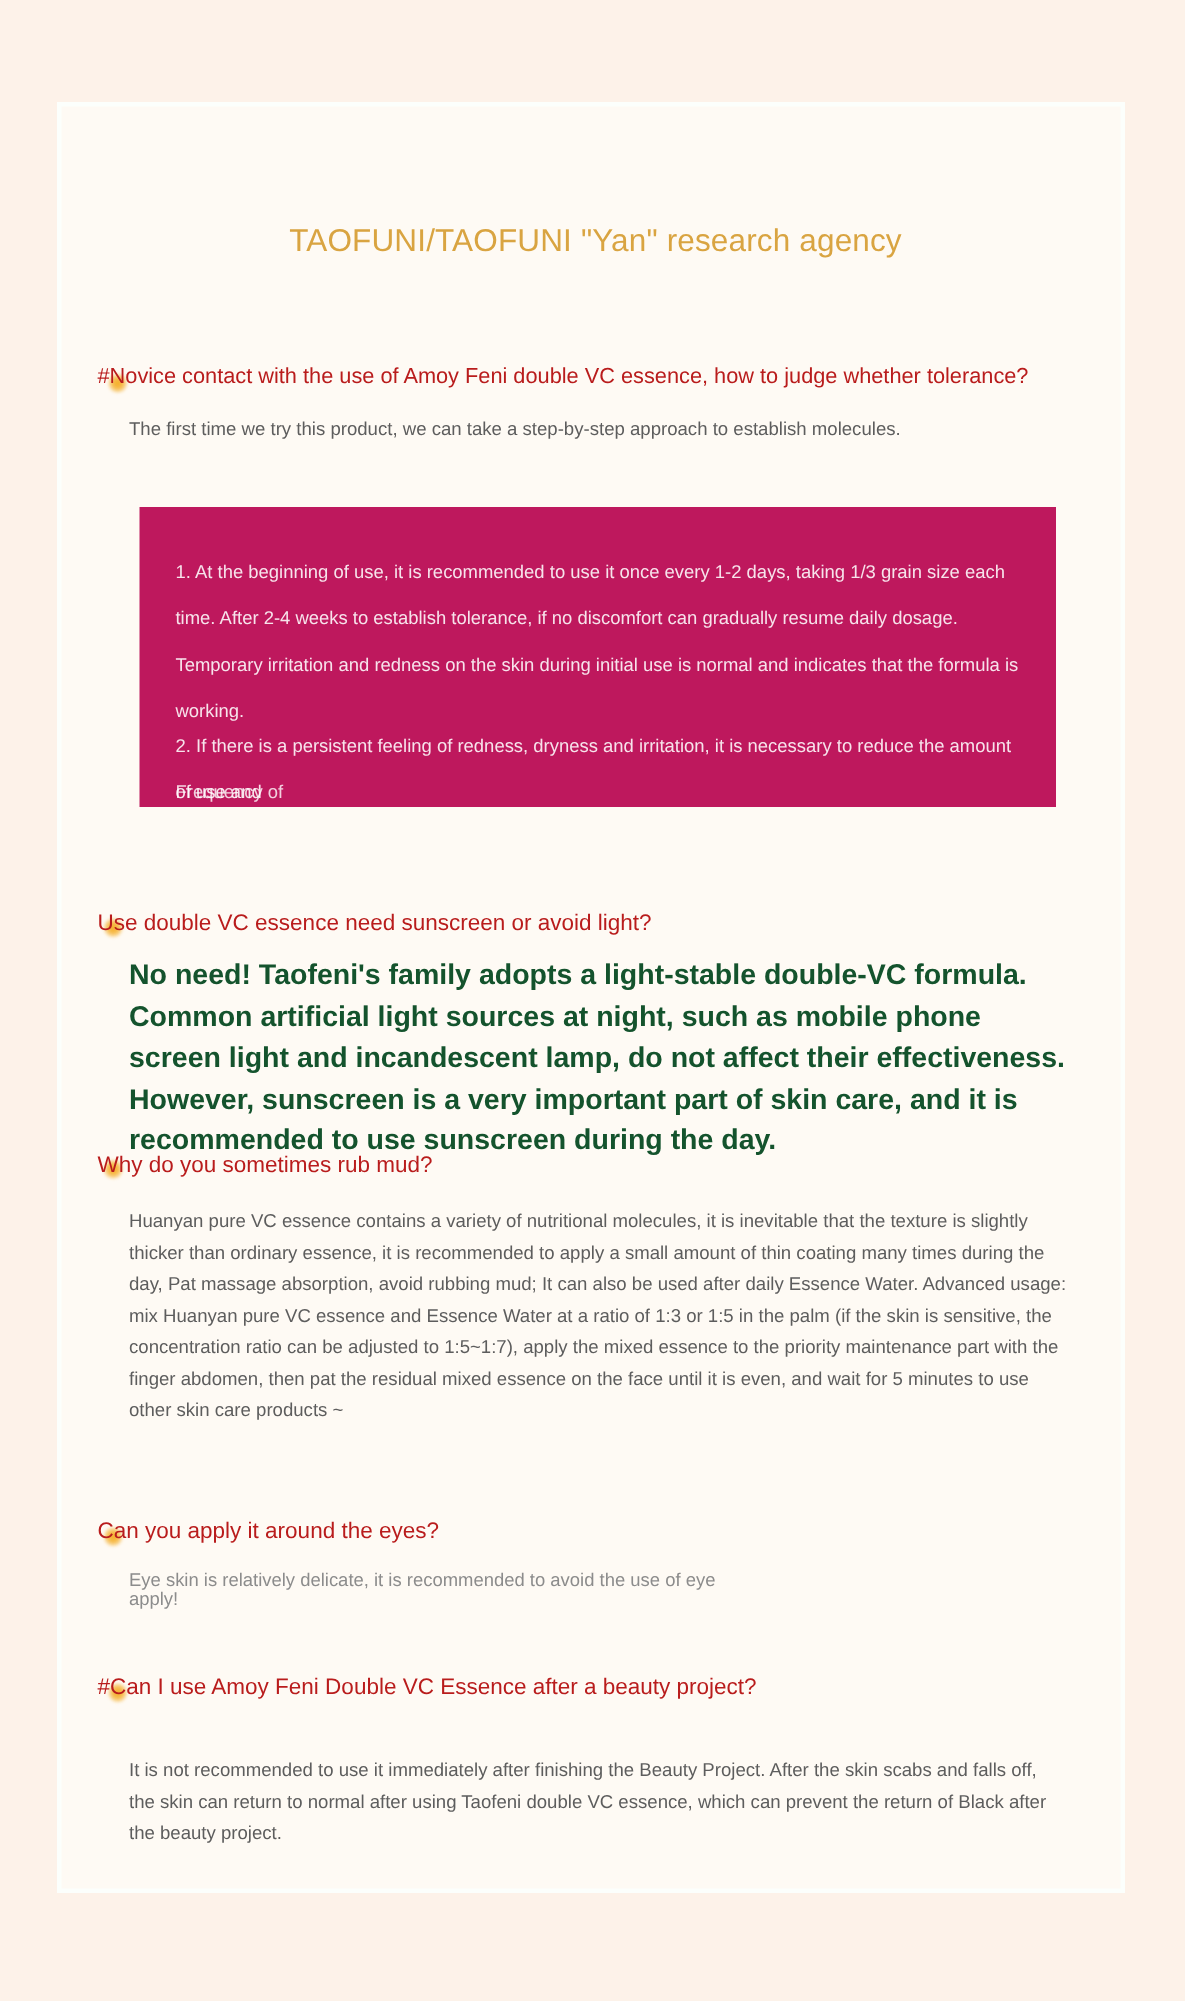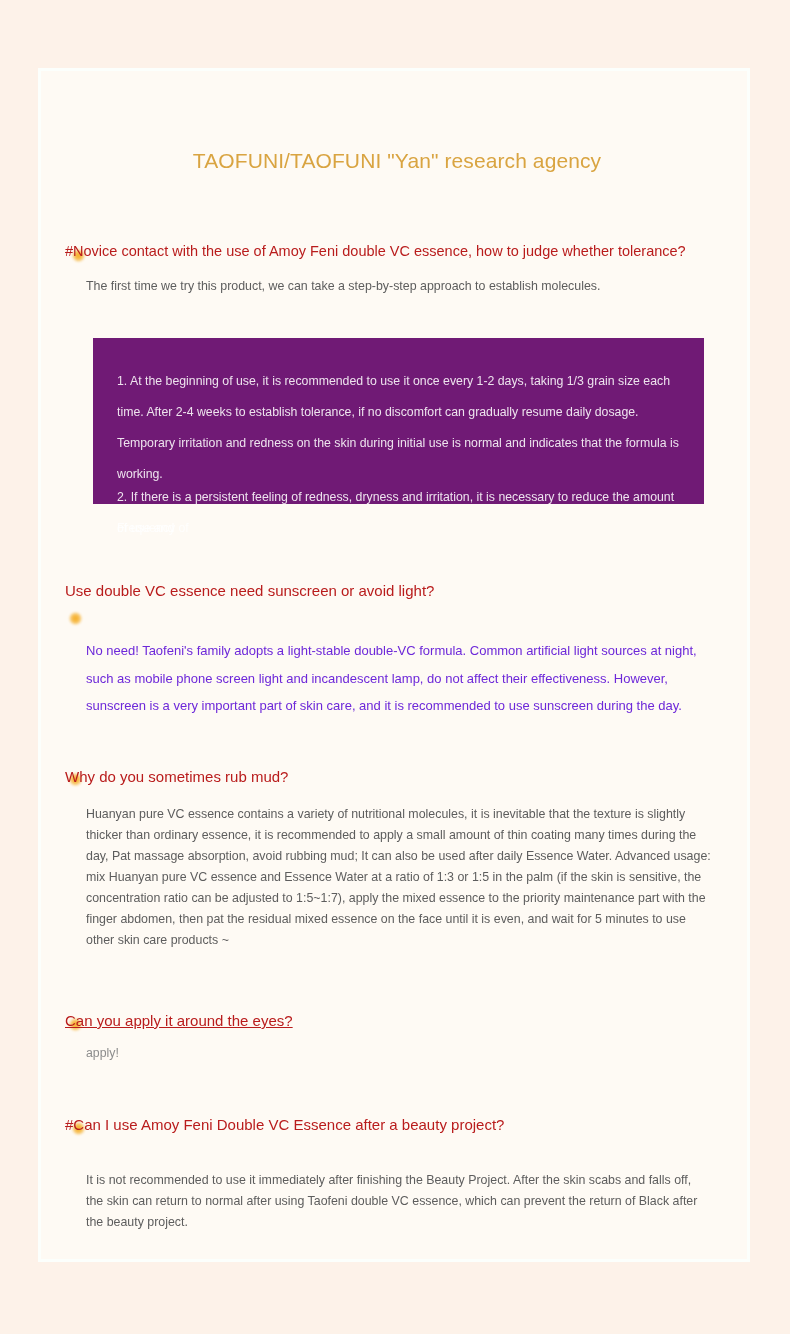--- a/index.html
+++ b/index.html
@@ -88,39 +88,40 @@
     left: 45px;
     width: 625px;
     font-size: 12.4px;
     color: #5D5D5D;
     line-height: 21px;
     margin: 0;
     padding: 0;
     text-align: left;
   }
   .body-text.wide {
-    font-size: 13px;
+    font-size: 19px;
     line-height: 27.5px;
-    color: #6d28d9;
+    color: #14532d;
+    font-weight: bold;
   }
   .body-text.tight {
     line-height: 12.5px;
     color: #8C8C8C;
     font-size: 12.3px;
   }
   .body-text.tight .ln { display: block; }
 
   
   .callout {
     position: absolute;
     left: 52px;
     top: 267px;
     width: 611px;
-    height: 166px;
-    background: #701a75;
+    height: 200px;
+    background: #be185d;
     box-sizing: border-box;
   }
   .callout-item {
     position: absolute;
     left: 24px;
     width: 565px;
     color: rgba(255,255,255,0.88);
     font-size: 12.3px;
     line-height: 31px;
     margin: 0;
@@ -150,34 +151,35 @@
     <div class="callout">
       <p class="callout-item" style="top:28px;">1. At the beginning of use, it is recommended to use it once every 1-2 days, taking 1/3 grain size each time. After 2-4 weeks to establish tolerance, if no discomfort can gradually resume daily dosage. Temporary irritation and redness on the skin during initial use is normal and indicates that the formula is working.</p>
       <p class="callout-item" style="top:144px;">2. If there is a persistent feeling of redness, dryness and irritation, it is necessary to reduce the amount of use and</p>
       <p class="callout-item tight" style="top:184px;">
         <span class="ln">Frequency of</span>
       </p>
     </div>
 
     <div class="section">
       <span class="marker-dot" style="top:541px;"></span>
-      <h2 class="heading" style="top:511px;">Use double VC essence need sunscreen or avoid light?</h2>
+      <h2 class="heading" style="top:536px;">Use double VC essence need sunscreen or avoid light?</h2>
       <p class="body-text wide" style="top:566px;">No need! Taofeni's family adopts a light-stable double-VC formula. Common artificial light sources at night, such as mobile phone screen light and incandescent lamp, do not affect their effectiveness. However, sunscreen is a very important part of skin care, and it is recommended to use sunscreen during the day.</p>
     </div>
 
     <div class="section">
       <span class="marker-dot" style="top:702px;"></span>
       <h2 class="heading" style="top:697px;">Why do you sometimes rub mud?</h2>
       <p class="body-text" style="top:733px;">Huanyan pure VC essence contains a variety of nutritional molecules, it is inevitable that the texture is slightly thicker than ordinary essence, it is recommended to apply a small amount of thin coating many times during the day, Pat massage absorption, avoid rubbing mud; It can also be used after daily Essence Water. Advanced usage: mix Huanyan pure VC essence and Essence Water at a ratio of 1:3 or 1:5 in the palm (if the skin is sensitive, the concentration ratio can be adjusted to 1:5~1:7), apply the mixed essence to the priority maintenance part with the finger abdomen, then pat the residual mixed essence on the face until it is even, and wait for 5 minutes to use other skin care products ~</p>
     </div>
 
     <div class="section">
       <span class="marker-dot" style="top:947px;"></span>
-      <h2 class="heading" style="top:941px;text-decoration:underline;">Can you apply it around the eyes?</h2>
+      <h2 class="heading" style="top:941px;">Can you apply it around the eyes?</h2>
       <p class="body-text tight" style="top:976px;">
+        <span class="ln">Eye skin is relatively delicate, it is recommended to avoid the use of eye</span>
         <span class="ln">apply!</span>
       </p>
     </div>
 
     <div class="section">
       <span class="marker-dot hash" style="top:1051px;"></span>
       <h2 class="heading" style="top:1045px;text-align:right;">#Can I use Amoy Feni Double VC Essence after a beauty project?</h2>
       <p class="body-text" style="top:1078px;margin-top:21px;">It is not recommended to use it immediately after finishing the Beauty Project. After the skin scabs and falls off, the skin can return to normal after using Taofeni double VC essence, which can prevent the return of Black after the beauty project.</p>
     </div>
 

